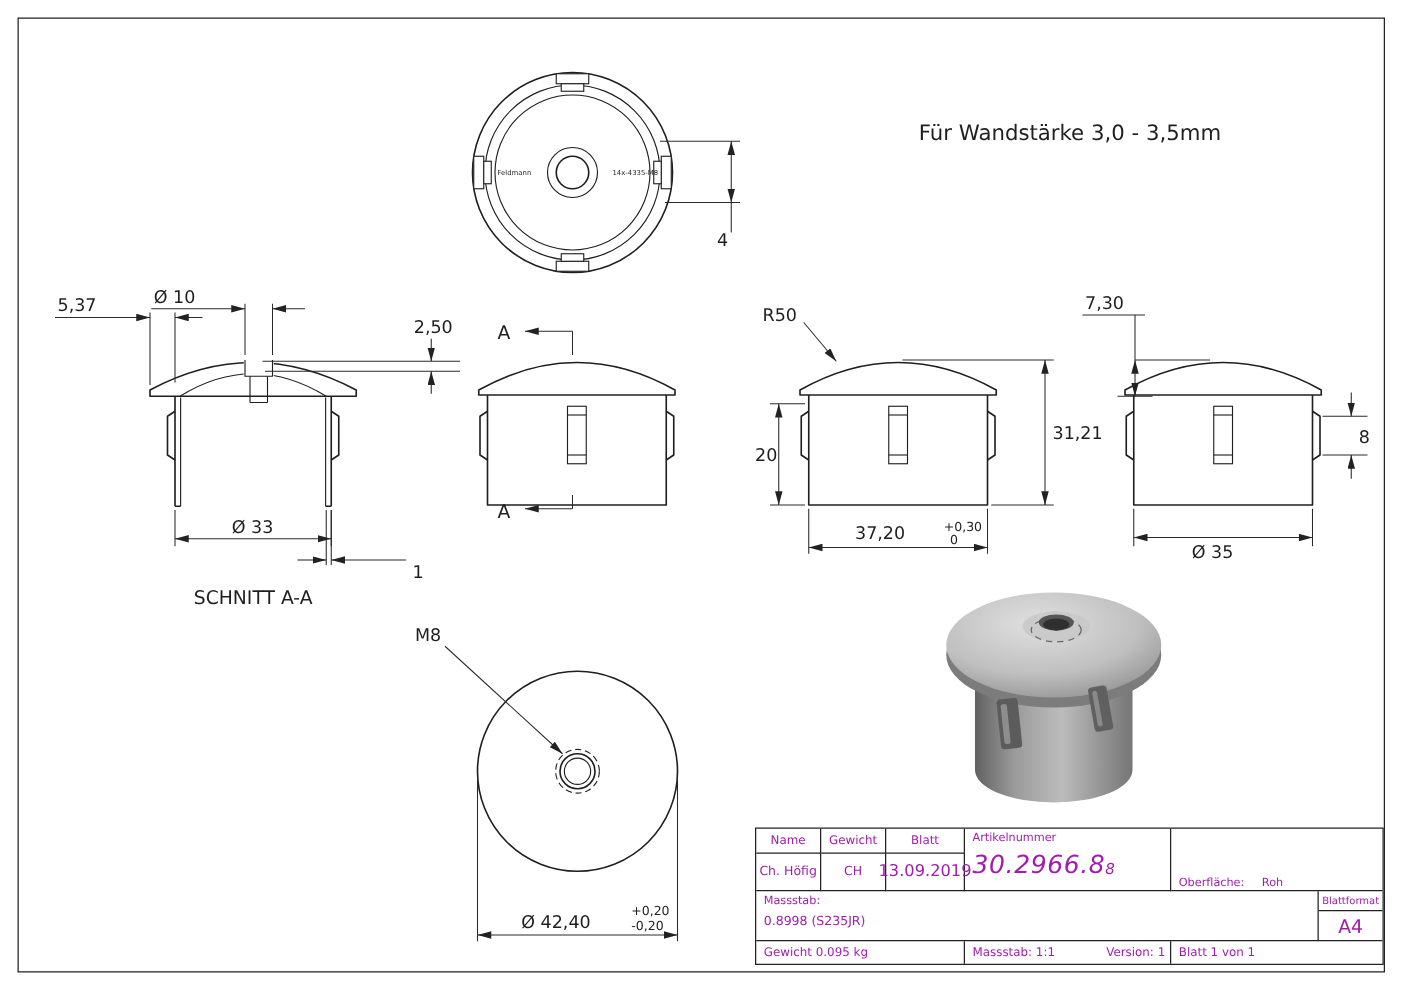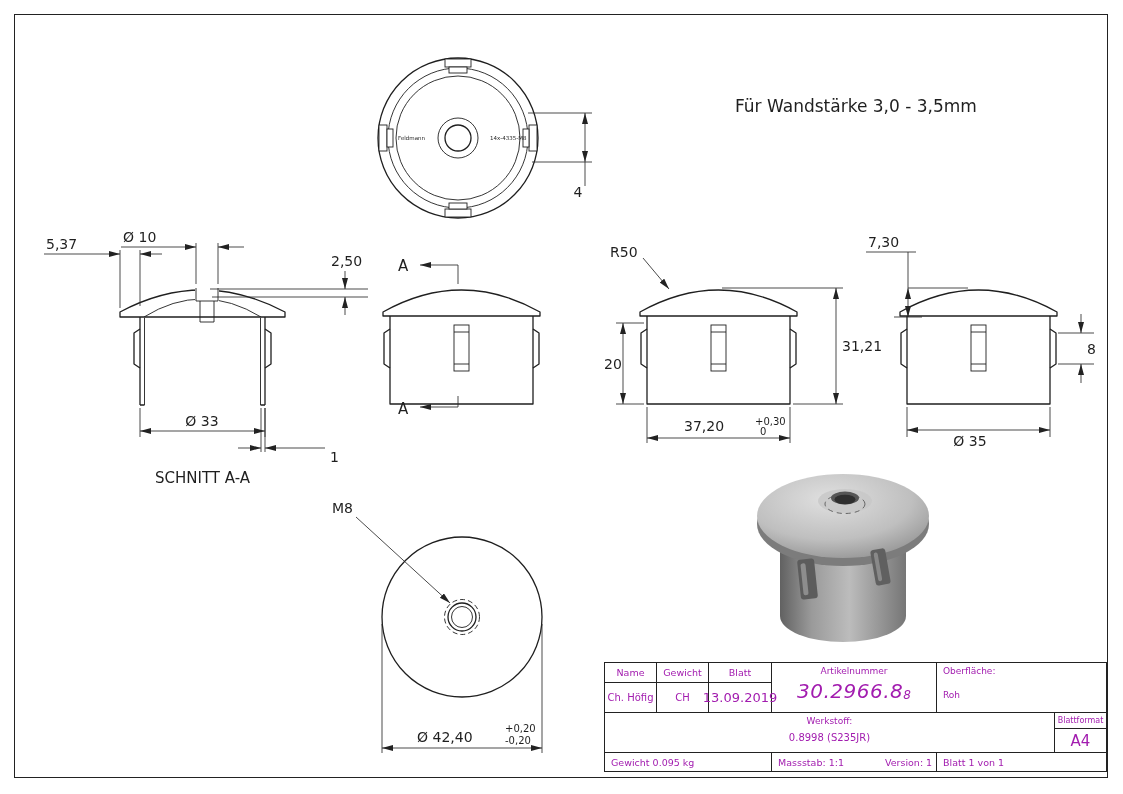--- a/index.html
+++ b/index.html
@@ -12,22 +12,22 @@
   svg .dl{stroke:#2a2a2a;stroke-width:0.85;fill:none;}
   svg text{fill:#1f1f1f;}
   svg .dim{font-size:14px;}
   svg .dims{font-size:10px;}
   svg .big{font-size:15px;}
   svg .note{font-size:17px;}
   svg .tiny{font-size:5.5px;}
   .tblock{position:absolute;left:604px;top:662px;width:501px;height:108px;border:1px solid #222;background:#fff;color:#a21caf;box-sizing:content-box;}
   .cell{position:absolute;box-sizing:border-box;display:flex;align-items:center;justify-content:center;font-size:9.5px;}
   .cell.left{justify-content:flex-start;padding-left:6px;}
-  .cell.top{align-items:flex-start;padding-top:3px;flex-direction:column;}
-  .cell.col{flex-direction:column;align-items:center;justify-content:flex-start;padding:3px 6px;}
+  .cell.top{align-items:flex-end;padding-top:3px;}
+  .cell.col{flex-direction:column;align-items:flex-start;justify-content:flex-start;padding:3px 6px;}
   .br{border-right:1px solid #222;}
   .bb{border-bottom:1px solid #222;}
   .artnum-row{display:flex;align-items:flex-end;margin-top:3px;font-style:italic;}
   .artnum{font-size:20px;letter-spacing:.5px;}
   .artidx{font-size:12px;margin-bottom:1px;}
   .lbl{font-size:9px;}
   .val{font-size:10px;}
 </style>
 </head>
 <body>
@@ -282,21 +282,21 @@
           <span class="artnum">30.2966.8</span>
           <span class="artidx">8</span>
         </span>
     </div>
     <div class="cell bb top left" style="left:332px;top:0;width:169px;height:50px;gap:14px">
       <span class="lbl">Oberfläche:</span>
       <span class="lbl">Roh</span>
     </div>
 
     <div class="cell col br bb" style="left:0;top:50px;width:450px;height:40px">
-      <span class="lbl">Werkstoff:</span>
+      <span class="lbl">Massstab:</span>
       <span class="val" style="margin-top:6px">0.8998 (S235JR)</span>
     </div>
     <div class="cell bb" style="left:450px;top:50px;width:51px;height:16px;font-size:8px">
         <span>Blattformat</span>
       </div>
     <div class="cell bb" style="left:450px;top:66px;width:51px;height:24px;font-size:15px">
         <span>A4</span>
       </div>
 
     <div class="cell br left" style="left:0;top:90px;width:167px;height:18px">

